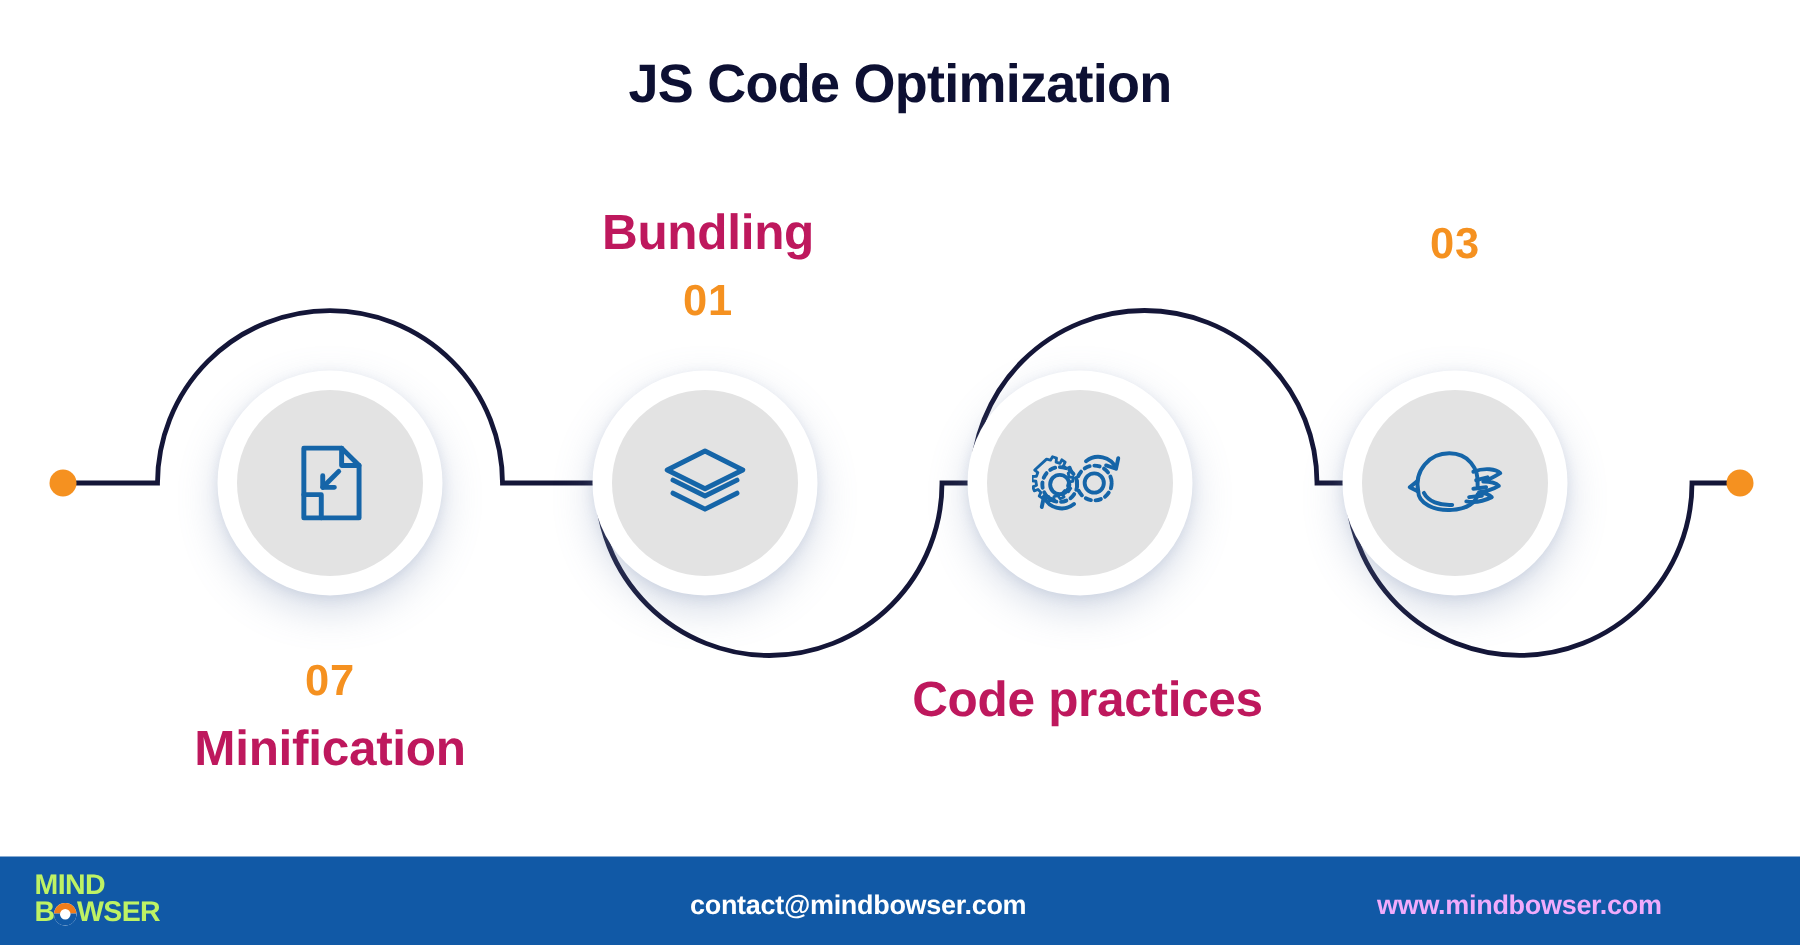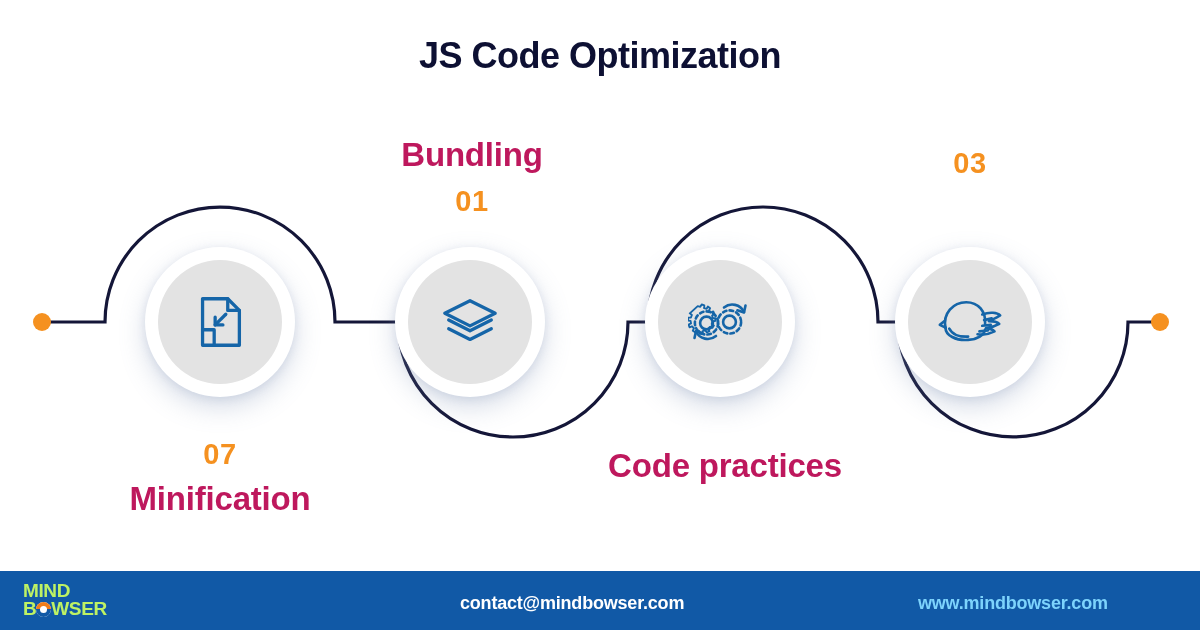--- a/index.html
+++ b/index.html
@@ -191,21 +191,21 @@
     left: 460px;
     color: #ffffff;
     font-size: 18px;
     font-weight: bold;
     letter-spacing: -0.2px;
     white-space: nowrap;
   }
   .footer-site {
     position: absolute;
     left: 918px;
-    color: #7dd3fc;
+    color: #f0abfc;
     font-size: 18px;
     font-weight: bold;
     letter-spacing: -0.2px;
     white-space: nowrap;
   }
 </style>
 </head>
 <body>
 
 <div class="poster">

